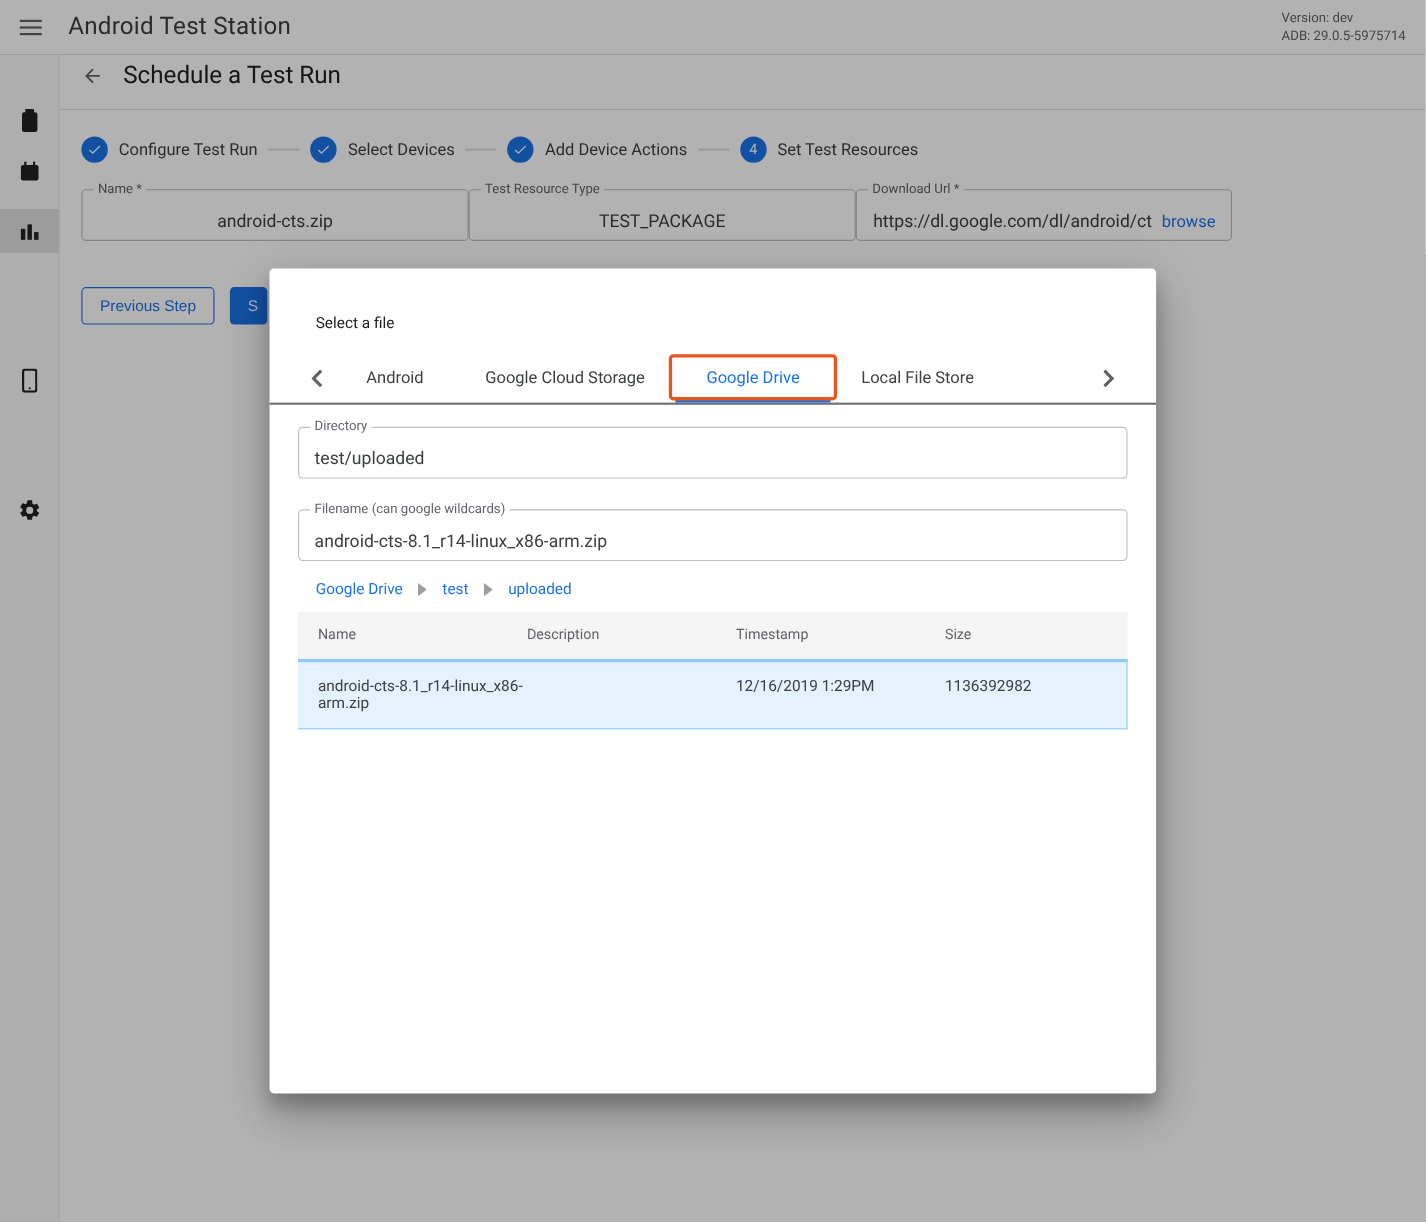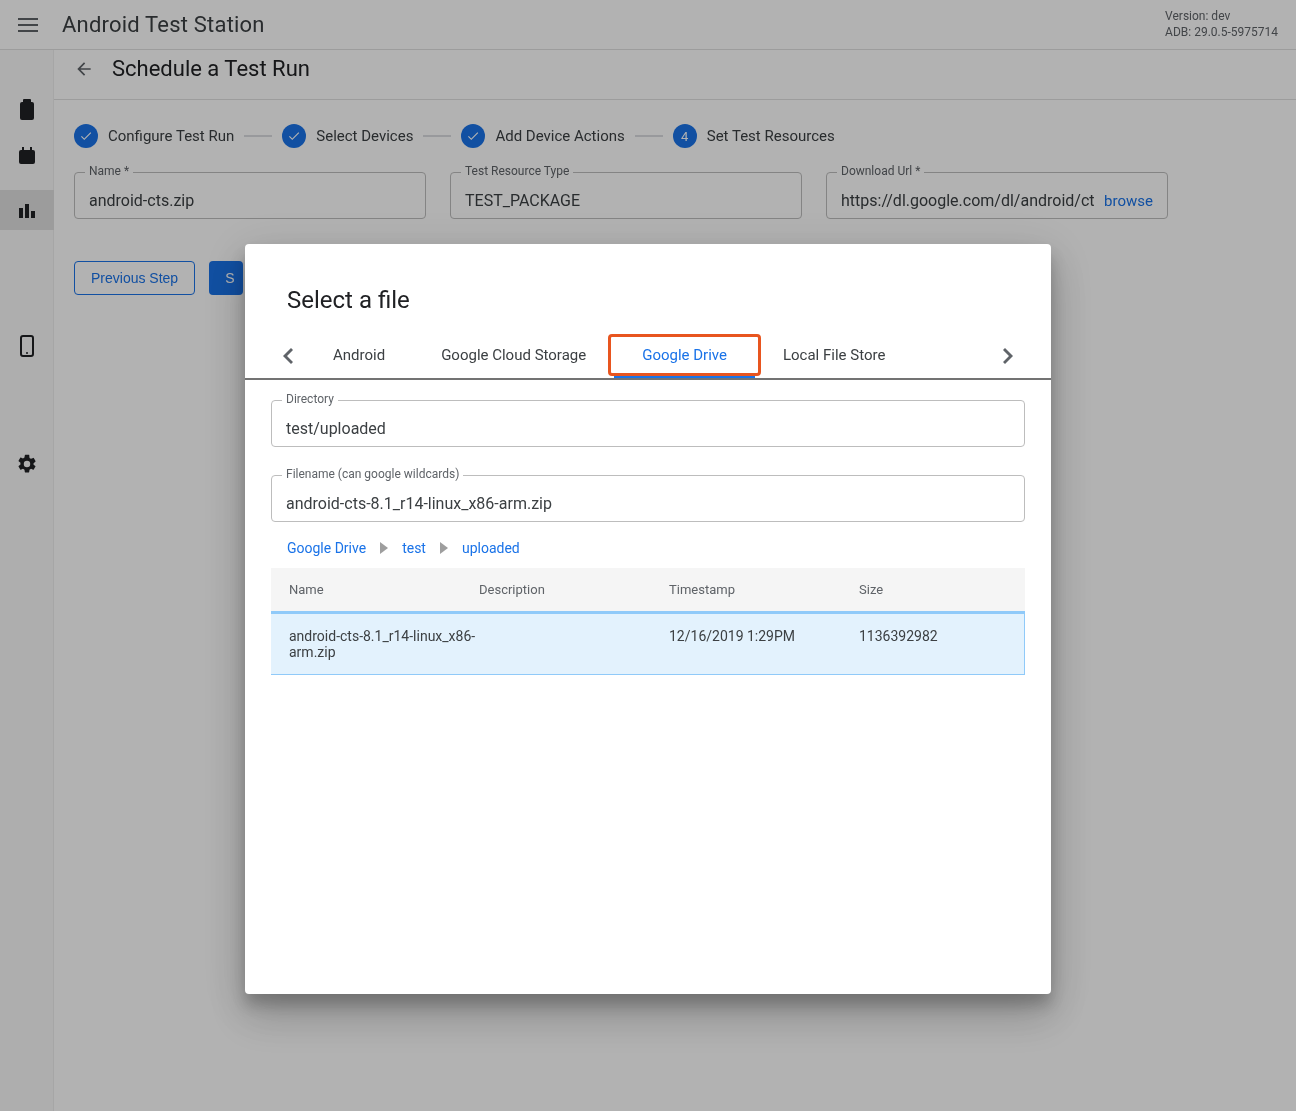--- a/index.html
+++ b/index.html
@@ -48,21 +48,21 @@
   .page-title-row { display: flex; align-items: center; gap: 18px; padding: 6px 20px 18px 20px; border-bottom: 1px solid #e0e0e0;}
   .back-arrow { width: 20px; height: 20px; color: #5f6368; }
   .page-title { font-size: 22px; font-family: "Google Sans", Roboto, sans-serif; font-weight: 400;}
   .stepper-row { display: flex; align-items: center; padding: 24px 20px; gap: 10px;}
   .step { display: flex; align-items: center; gap: 10px; font-size: 15px; color: #3c4043;}
   .step-circle {
     width: 24px; height: 24px; border-radius: 50%; background: #1a73e8; color: #fff;
     display: flex; align-items: center; justify-content: center; font-size: 13px;
   }
   .step-sep { width: 28px; height: 2px; background: #dadce0; }
-  .form-row { display: flex; gap: 24px; padding: 0 20px;}
+  .form-row { display: flex; padding: 0 20px; text-align: center;}
   .mat-field {
     position: relative;
     border: 1px solid #bdbdbd;
     border-radius: 4px;
     padding: 18px 14px 8px 14px;
     font-size: 16px;
     color: #3c4043;
   }
   .mat-field .label {
     position: absolute; top: -9px; left: 10px; background: #fff; padding: 0 4px;
@@ -87,21 +87,21 @@
     position: absolute; inset: 0; background: rgba(0,0,0,0.30);
     display: flex; align-items: flex-start; justify-content: center;
     padding-top: 244px;
   }
   .modal {
     width: 806px; height: 750px; background: #fff; border-radius: 4px;
     box-shadow: 0 24px 38px rgba(0,0,0,0.14), 0 9px 46px rgba(0,0,0,0.12), 0 11px 15px rgba(0,0,0,0.2);
     padding: 34px 0 24px 0;
     display: flex; flex-direction: column;
   }
-  .modal-title { font-size: 24px; padding: 8px 42px 20px 42px; font-family: "Google Sans", Roboto, sans-serif;}
+  .modal-title { font-size: 14px; padding: 8px 42px 20px 42px; font-family: "Google Sans", Roboto, sans-serif;}
   .tabrow {
     display: flex; border-bottom: 2px solid #737373; padding: 0 26px; gap: 0;
   }
   .tab-chevron { width: 34px; height: 44px; display: flex; align-items: center; justify-content: center; color: #5f6368; cursor: pointer;}
   .tab {
     height: 44px; padding: 0 28px; display: flex; align-items: center; font-size: 15px; color: #3c4043; cursor: pointer;
     border-bottom: 3px solid transparent;
   }
   .tab.active { color: #1a73e8; border-bottom-color: #1a73e8; }
   .highlight-box { border: 3px solid #e8551f; border-radius: 4px; position: absolute; pointer-events: none;}

